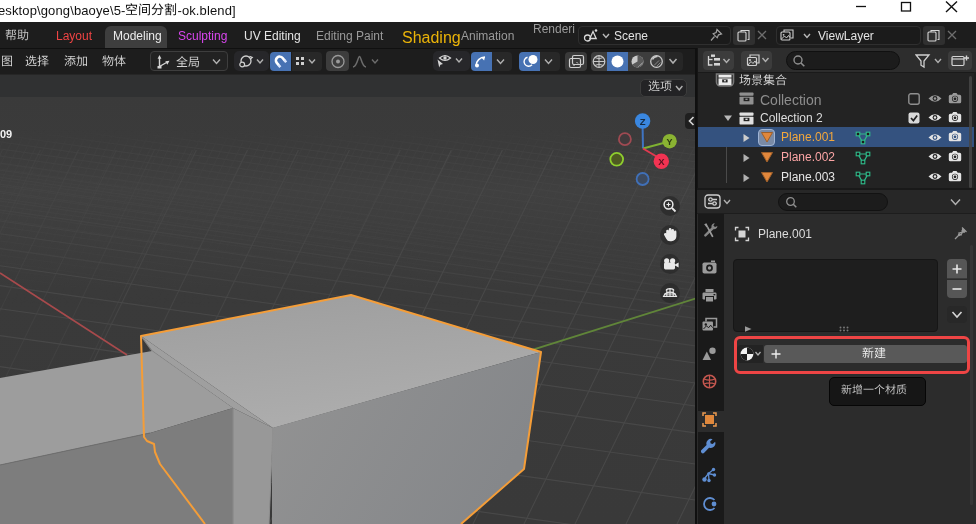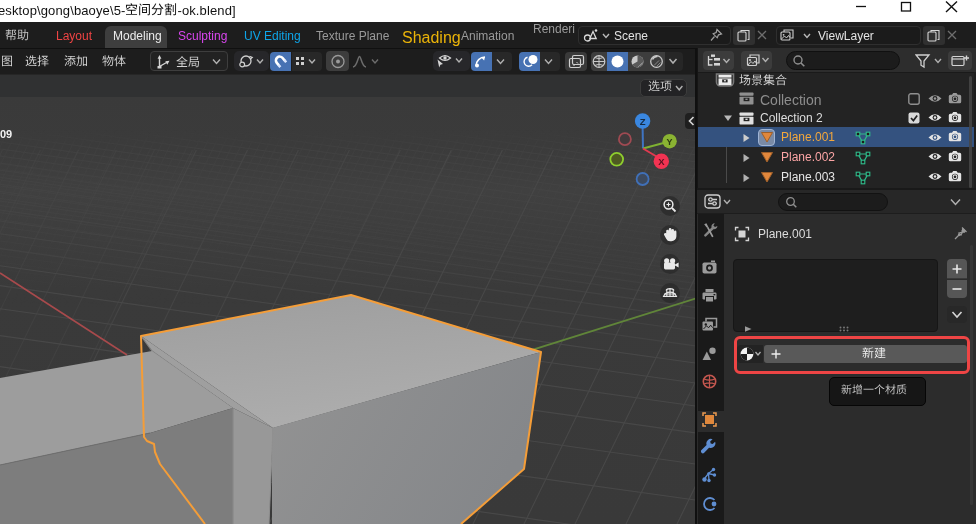--- a/index.html
+++ b/index.html
@@ -18,22 +18,22 @@
 <svg class="abs" style="left:840px;top:0" width="136" height="22">
 <path d="M16 6.5 H26" stroke="#111" stroke-width="1.3"></path>
 <rect x="61.5" y="2.5" width="9" height="8.5" fill="none" stroke="#111" stroke-width="1.3"></rect>
 <path d="M106 1.5 L117 12 M117 1.5 L106 12" stroke="#111" stroke-width="1.4"></path>
 </svg>
 <div class="abs" style="left:0;top:22px;width:976px;height:26px;background:#1d1d1d"></div>
 <div class="abs" style="left:105px;top:26px;width:62px;height:22px;background:#3e3e3e;border-radius:6px 6px 0 0"></div>
 <div class="abs" style="left:113px;top:29px;font-size:12px;color:#ececec">Modeling</div>
 <div class="abs" style="left:56px;top:29px;font-size:12px;color:#ef4444">Layout</div>
 <div class="abs" style="left:178px;top:29px;font-size:12px;color:#d946ef">Sculpting</div>
-<div class="abs" style="left:244px;top:29px;font-size:12px;color:#0ea5e9">UV Editing</div>
-<div class="abs" style="left:316px;top:29px;font-size:12px;color:#9a9a9a">Texture Plane</div>
+<div class="abs" style="left:244px;top:29px;font-size:12px;color:#e5e5e5">UV Editing</div>
+<div class="abs" style="left:316px;top:29px;font-size:12px;color:#9a9a9a">Editing Paint</div>
 <div class="abs" style="left:402px;top:29px;font-size:16px;color:#eab308">Shading</div>
 <div class="abs" style="left:461px;top:29px;font-size:12px;color:#9a9a9a">Animation</div>
 <div class="abs" style="left:533px;top:22px;font-size:12px;color:#9a9a9a">Renderi</div>
 <div class="abs" style="left:578px;top:26px;width:153px;height:19px;background:#1b1b1b;border:1px solid #2f2f2f;border-radius:4px"></div>
 <svg class="abs" style="left:582px;top:28px" width="28" height="15">
 <circle cx="5.5" cy="10" r="3" fill="none" stroke="#d8d8d8" stroke-width="1.3"></circle>
 <path d="M11 3.5 l3.2 7 h-6.4 z" fill="none" stroke="#d8d8d8" stroke-width="1.3"></path>
 <circle cx="14" cy="2.5" r="1.3" fill="#d8d8d8"></circle>
 <path d="M21 6 l3 3.5 3-3.5" fill="none" stroke="#b8b8b8" stroke-width="1.4"></path>
 </svg>

